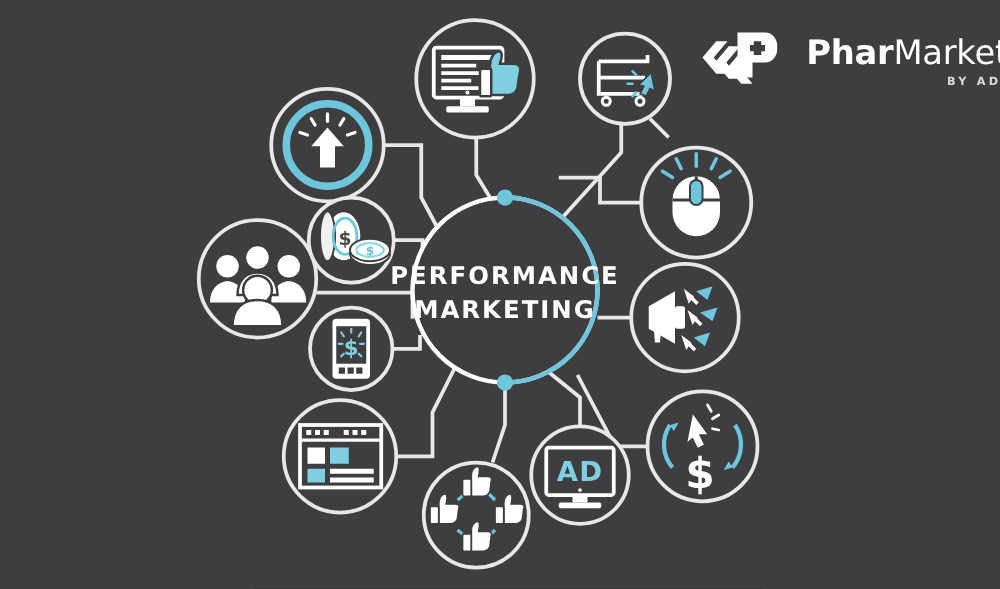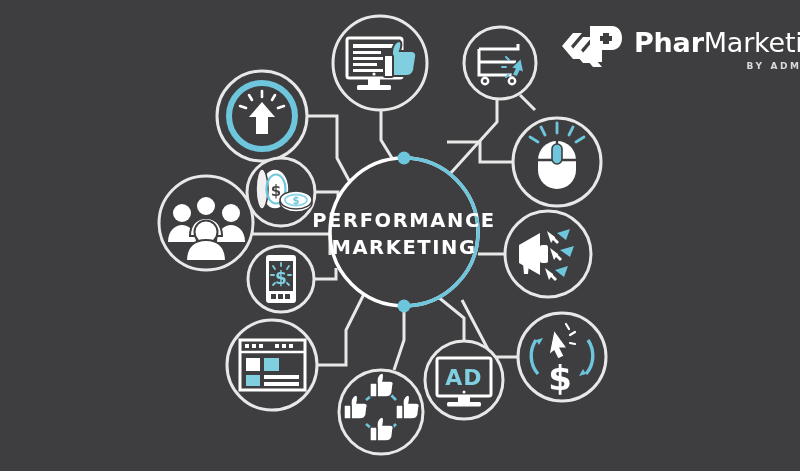--- a/index.html
+++ b/index.html
@@ -51,21 +51,21 @@
     justify-content: center;
     line-height: 1;
   }
   #brand-title {
     font-family: "DejaVu Sans", "Liberation Sans", sans-serif;
     font-size: 27px;
     color: #ffffff;
     white-space: nowrap;
     letter-spacing: -0.2px;
   }
-  #brand-title .bold-part { font-weight: bold; }
+  #brand-title .bold-part { font-weight: bold; margin-left: 11px; }
   #brand-title .light-part { font-weight: normal; }
   #brand-sub {
     margin-top: 6px;
     font-family: "DejaVu Sans", "Liberation Sans", sans-serif;
     font-size: 9px;
     font-weight: bold;
     letter-spacing: 2.6px;
     color: #d9d9da;
     text-align: right;
     white-space: nowrap;

